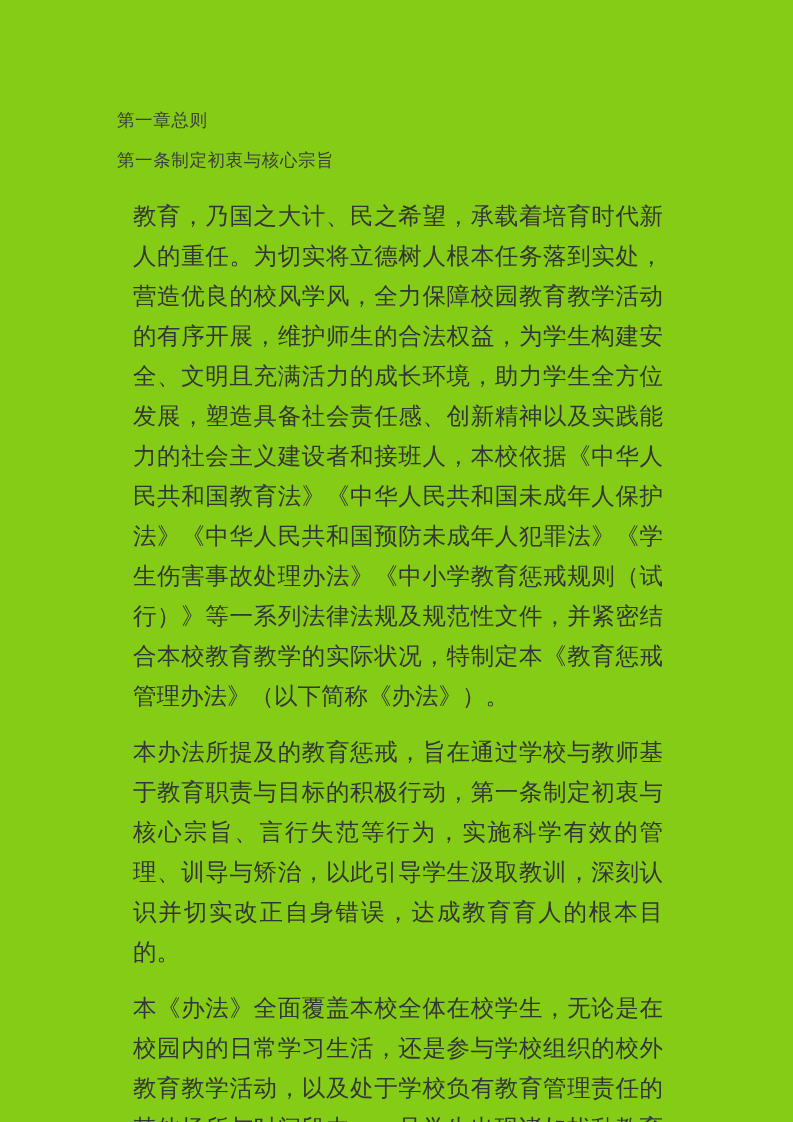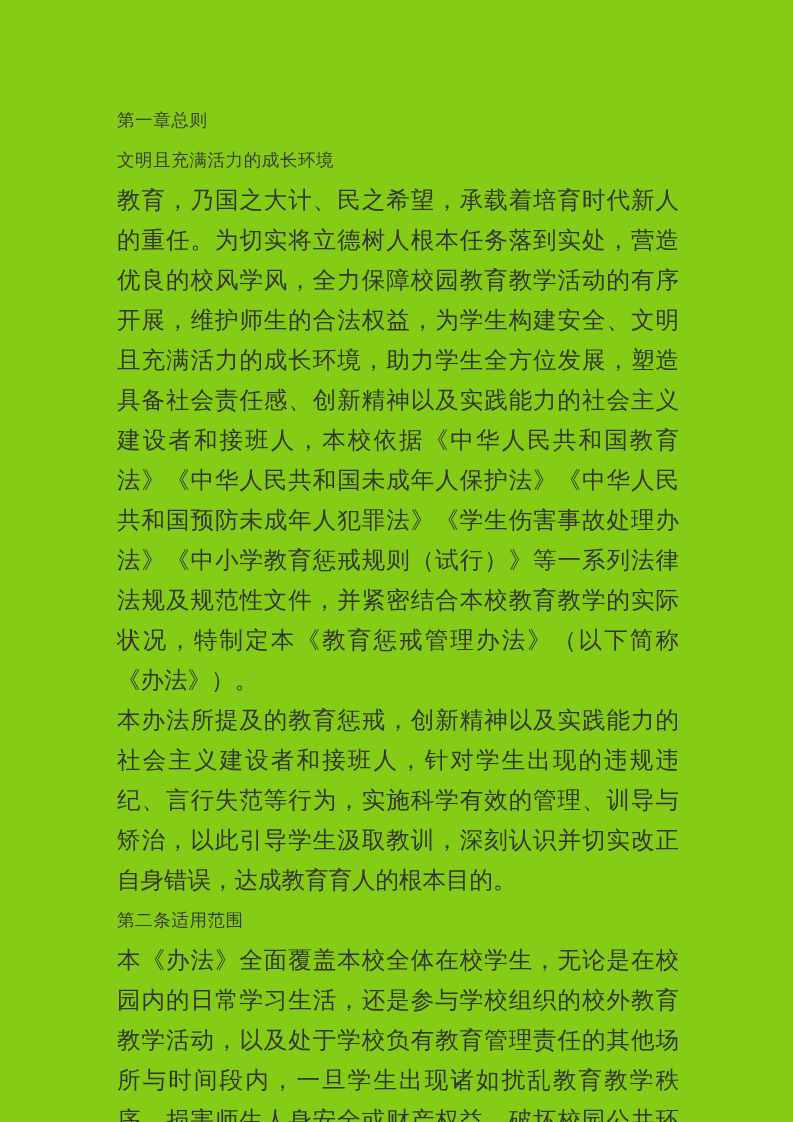--- a/index.html
+++ b/index.html
@@ -39,30 +39,29 @@
   
   .para {
     font-family: "DejaVu Serif", "Liberation Serif", serif;
     font-size: 23.5px;
     line-height: 40px;
     color: #353535;
     text-align: justify;
     text-justify: inter-character;
     text-align-last: left;
     letter-spacing: 0;
-    margin: 0;
+    margin: 16px;
     word-break: break-all;
   }
 </style>
 </head>
 <body>
 
 <div class="page">
   <div class="content">
 
   <div class="heading">第一章总则</div>
-      <div class="heading">文明且充满活力的成长环境</div>
+      <div class="heading">第一条制定初衷与核心宗旨</div>
       <div class="para">教育，乃国之大计、民之希望，承载着培育时代新人的重任。为切实将立德树人根本任务落到实处，营造优良的校风学风，全力保障校园教育教学活动的有序开展，维护师生的合法权益，为学生构建安全、文明且充满活力的成长环境，助力学生全方位发展，塑造具备社会责任感、创新精神以及实践能力的社会主义建设者和接班人，本校依据《中华人民共和国教育法》《中华人民共和国未成年人保护法》《中华人民共和国预防未成年人犯罪法》《学生伤害事故处理办法》《中小学教育惩戒规则（试行）》等一系列法律法规及规范性文件，并紧密结合本校教育教学的实际状况，特制定本《教育惩戒管理办法》（以下简称《办法》）。</div>
-      <div class="para">本办法所提及的教育惩戒，创新精神以及实践能力的社会主义建设者和接班人，针对学生出现的违规违纪、言行失范等行为，实施科学有效的管理、训导与矫治，以此引导学生汲取教训，深刻认识并切实改正自身错误，达成教育育人的根本目的。</div>
-      <div class="heading">第二条适用范围</div>
+      <div class="para">本办法所提及的教育惩戒，旨在通过学校与教师基于教育职责与目标的积极行动，第一条制定初衷与核心宗旨、言行失范等行为，实施科学有效的管理、训导与矫治，以此引导学生汲取教训，深刻认识并切实改正自身错误，达成教育育人的根本目的。</div>
       <div class="para">本《办法》全面覆盖本校全体在校学生，无论是在校园内的日常学习生活，还是参与学校组织的校外教育教学活动，以及处于学校负有教育管理责任的其他场所与时间段内，一旦学生出现诸如扰乱教育教学秩序、损害师生人身安全或财产权益、破坏校园公共环境、违背道德准则及校规校纪等违规违纪行为，均严格依照</div>
     </div>
 </div>
 
 </body></html>

